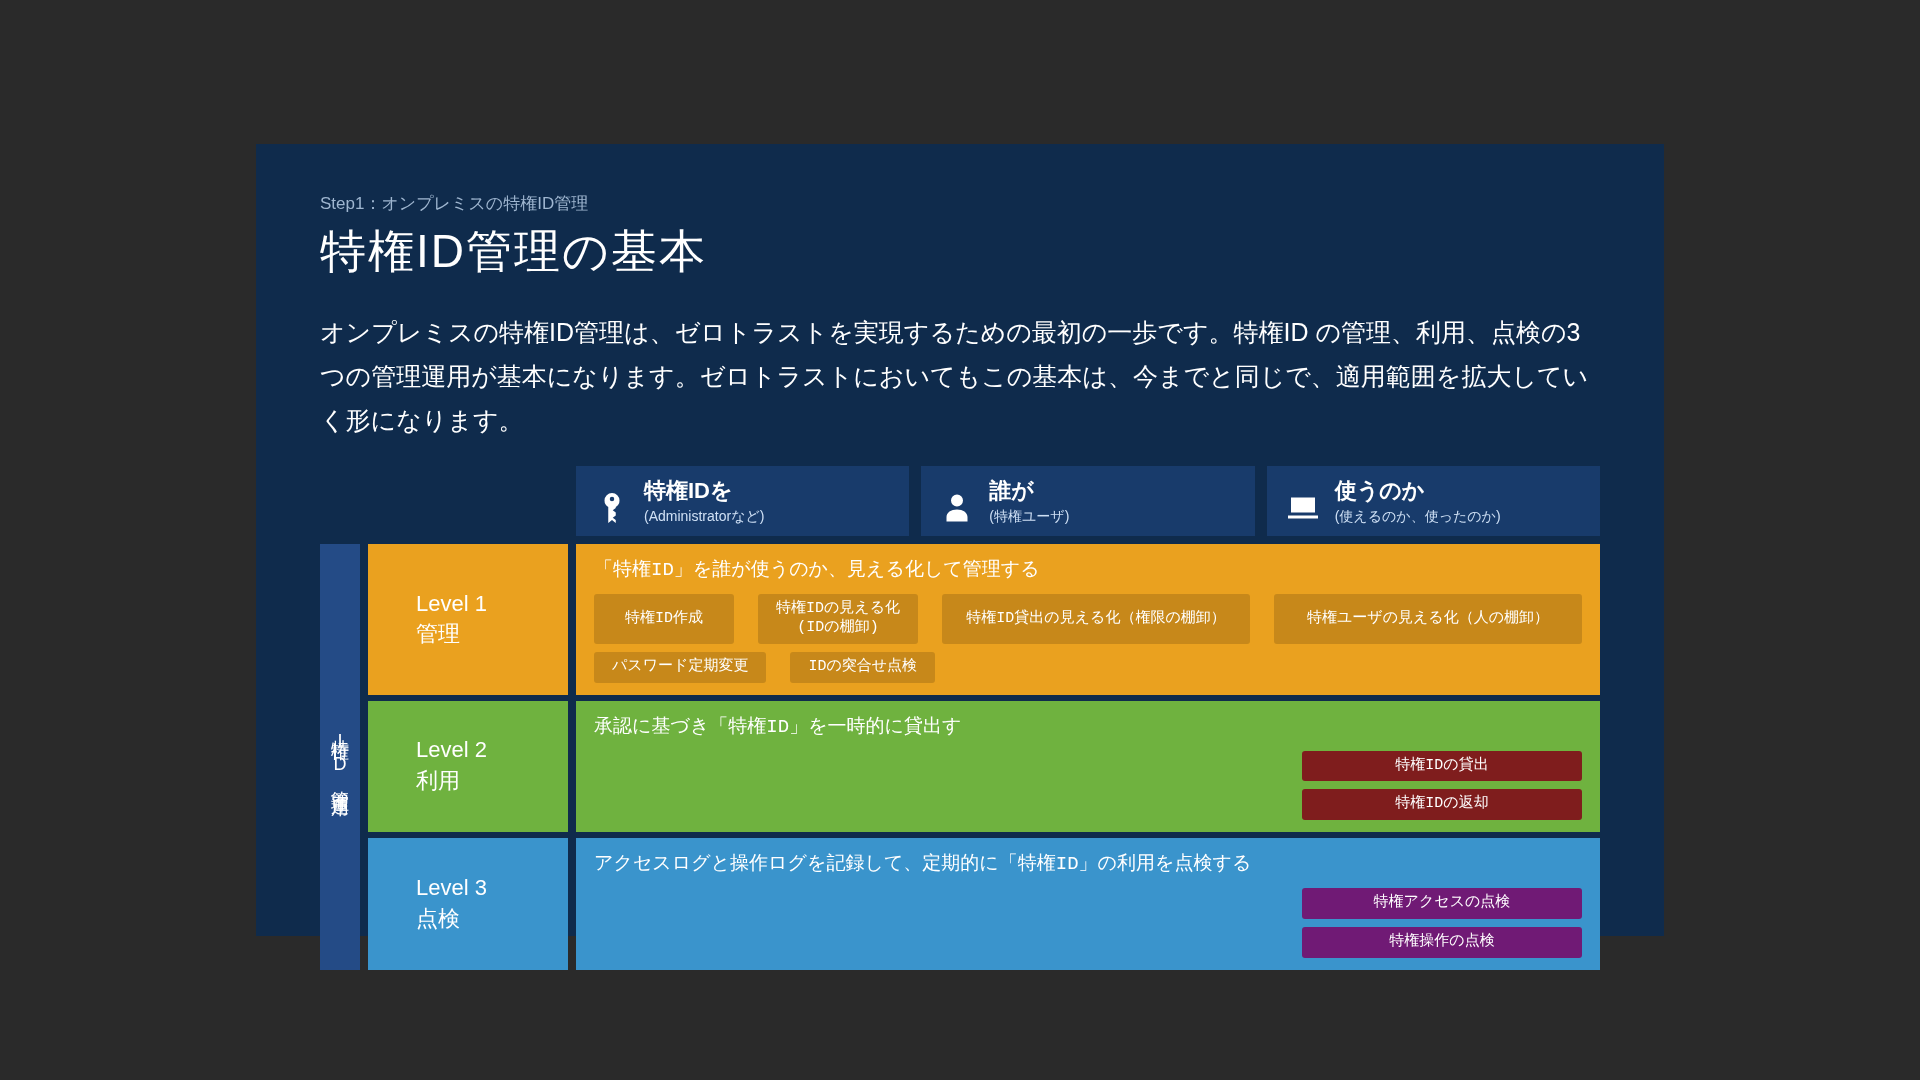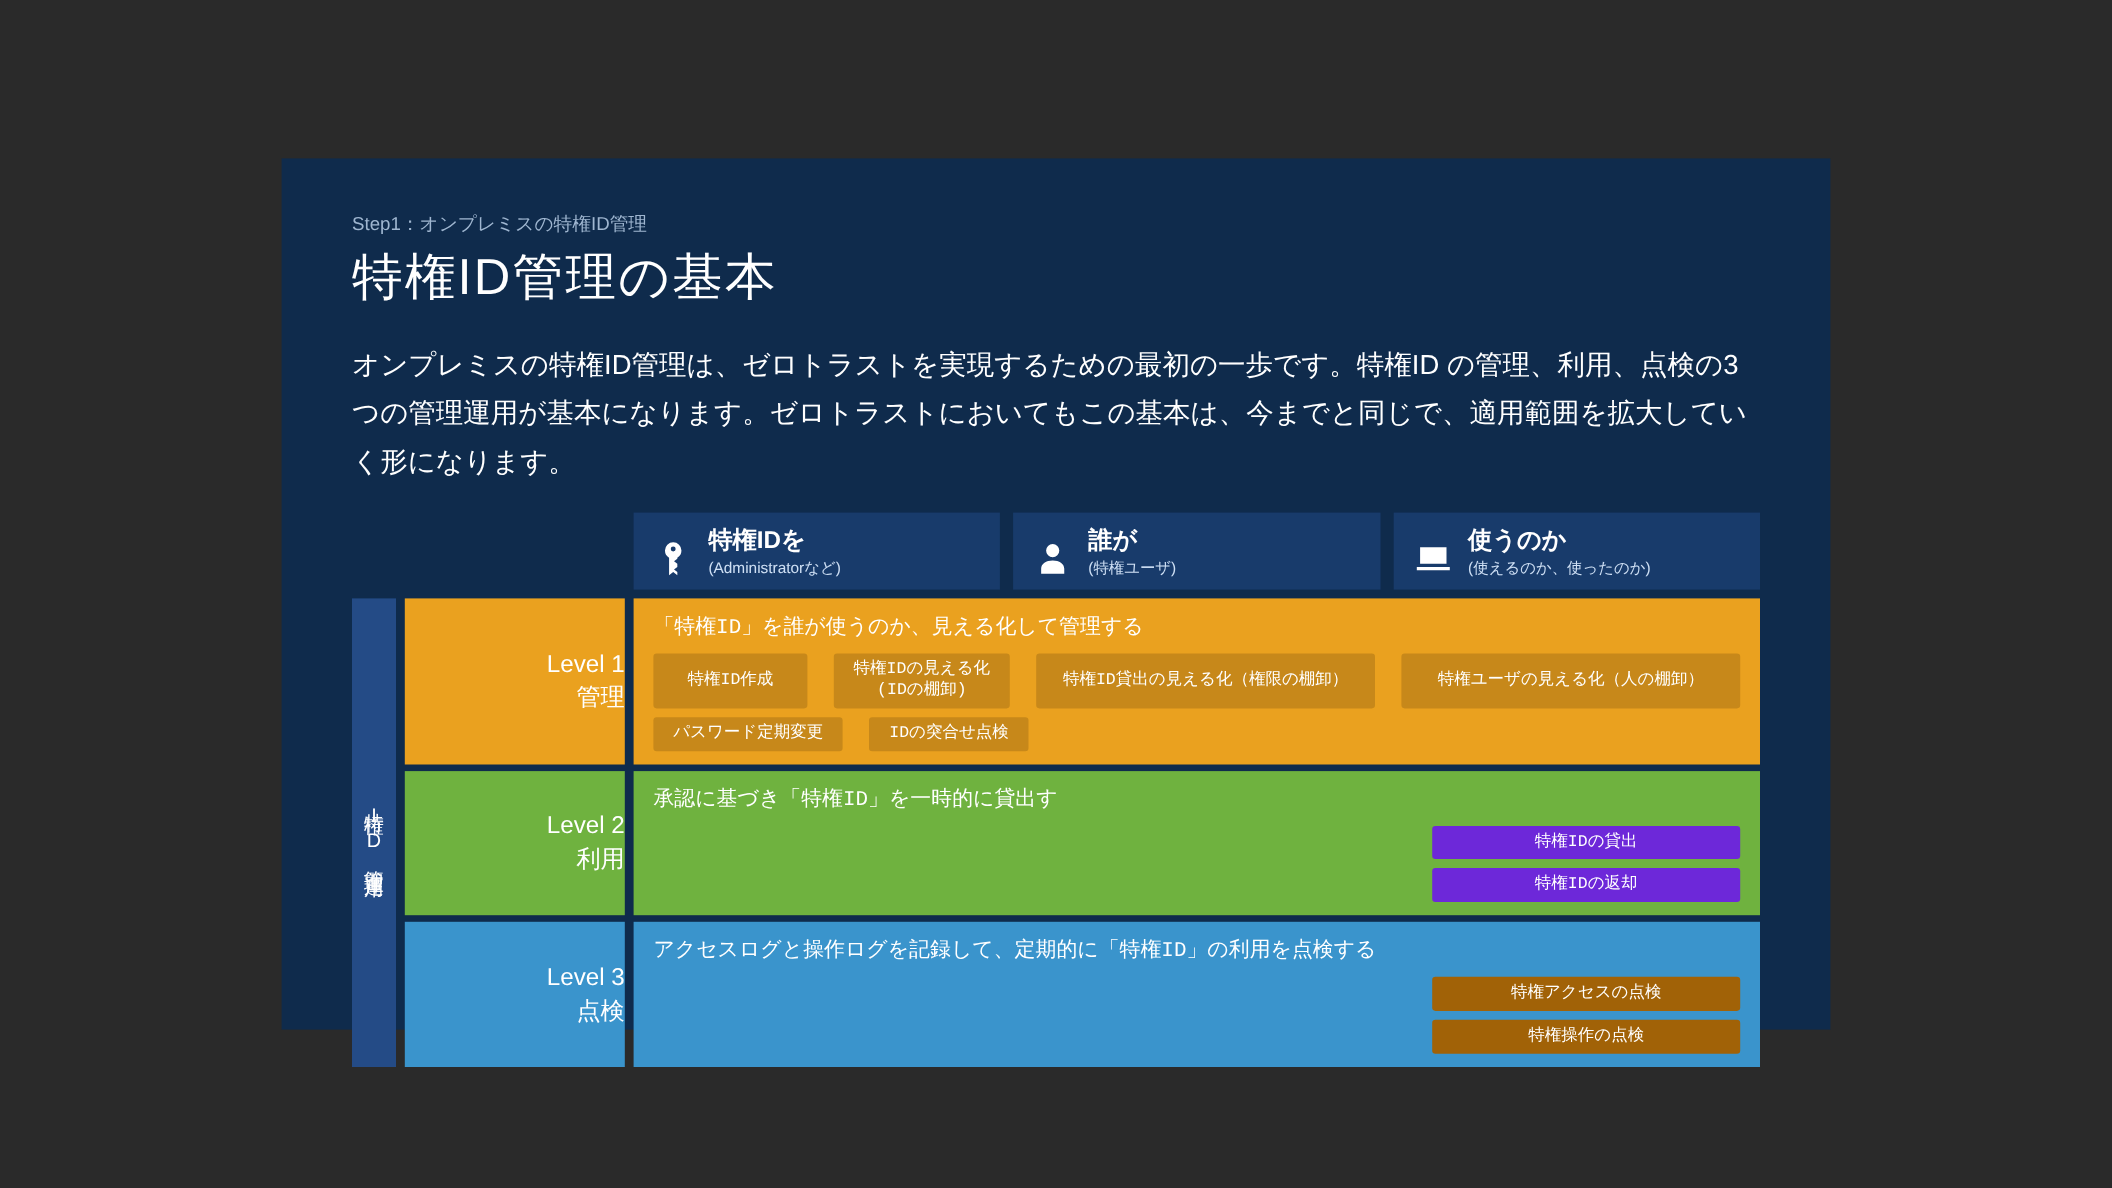--- a/index.html
+++ b/index.html
@@ -67,21 +67,21 @@
     justify-content: center;
     font-size: 18px;
     letter-spacing: 3px;
     writing-mode: vertical-rl;
     text-orientation: upright;
   }
   .lvl-label {
     grid-column: 2 / 3;
     display: flex;
     flex-direction: column;
-    align-items: flex-end;
+    align-items: flex-start;
     justify-content: center;
     font-size: 22px;
     line-height: 1.4;
     color: #fff;
     padding-left: 48px;
   }
   .lvl-body {
     grid-column: 3 / 4;
     padding: 12px 18px;
     display: flex;
@@ -102,23 +102,23 @@
     justify-content: center;
     line-height: 1.25;
     flex-shrink: 0;
   }
   .chip.small { min-width: 140px; }
   .chip.wide  { flex: 1; }
   .chip.right { width: 280px; margin-left: auto; }
   .level1-lbl, .level1-body { background: #eaa11f; }
   .level1-chip { background: #c7881a; }
   .level2-lbl, .level2-body { background: #6fb23f; }
-  .level2-chip { background: #6d28d9; }
+  .level2-chip { background: #7f1d1d; }
   .level3-lbl, .level3-body { background: #3a94cc; }
-  .level3-chip { background: #a16207; }
+  .level3-chip { background: #701a75; }
   .right-col { display:flex; flex-direction:column; gap:8px; margin-left:auto; }
 </style>
 </head>
 <body>
 
 <div class="slide">
 
   <div class="breadcrumb">Step1：オンプレミスの特権ID管理</div>
   <h1 class="title">特権ID管理の基本</h1>
   <p class="lead">オンプレミスの特権ID管理は、ゼロトラストを実現するための最初の一歩です。特権ID の管理、利用、点検の3つの管理運用が基本になります。ゼロトラストにおいてもこの基本は、今までと同じで、適用範囲を拡大していく形になります。</p>

